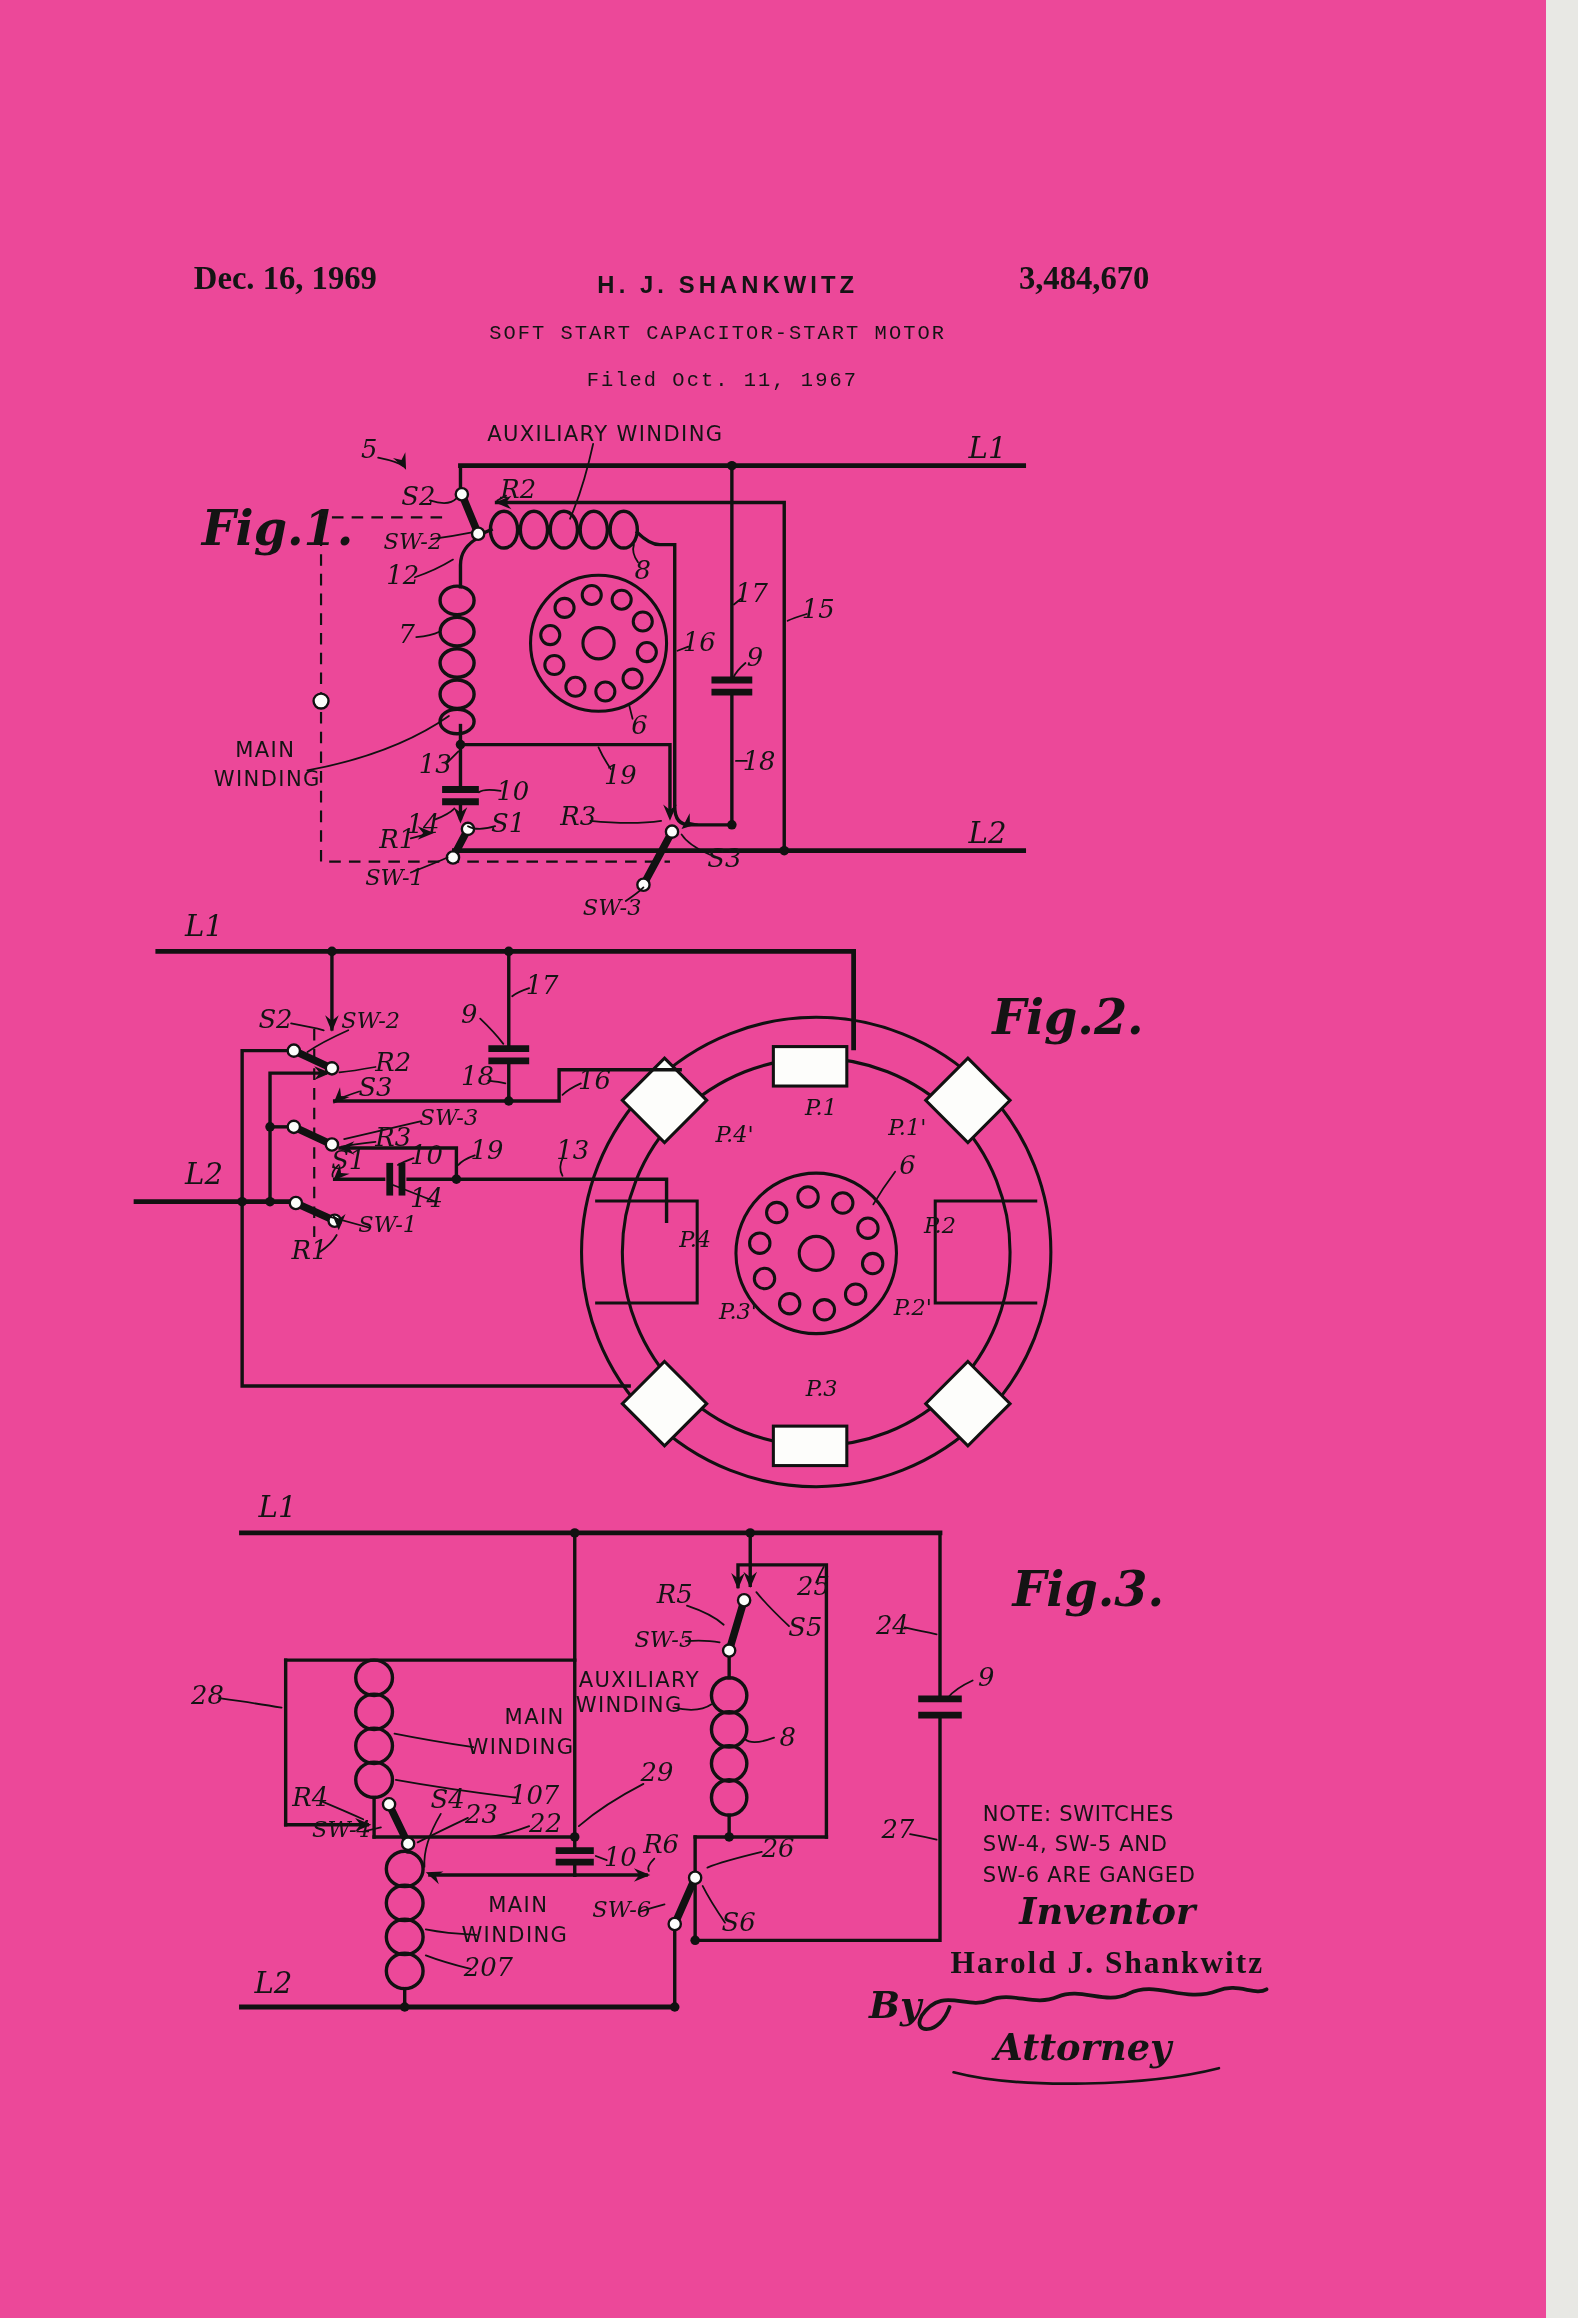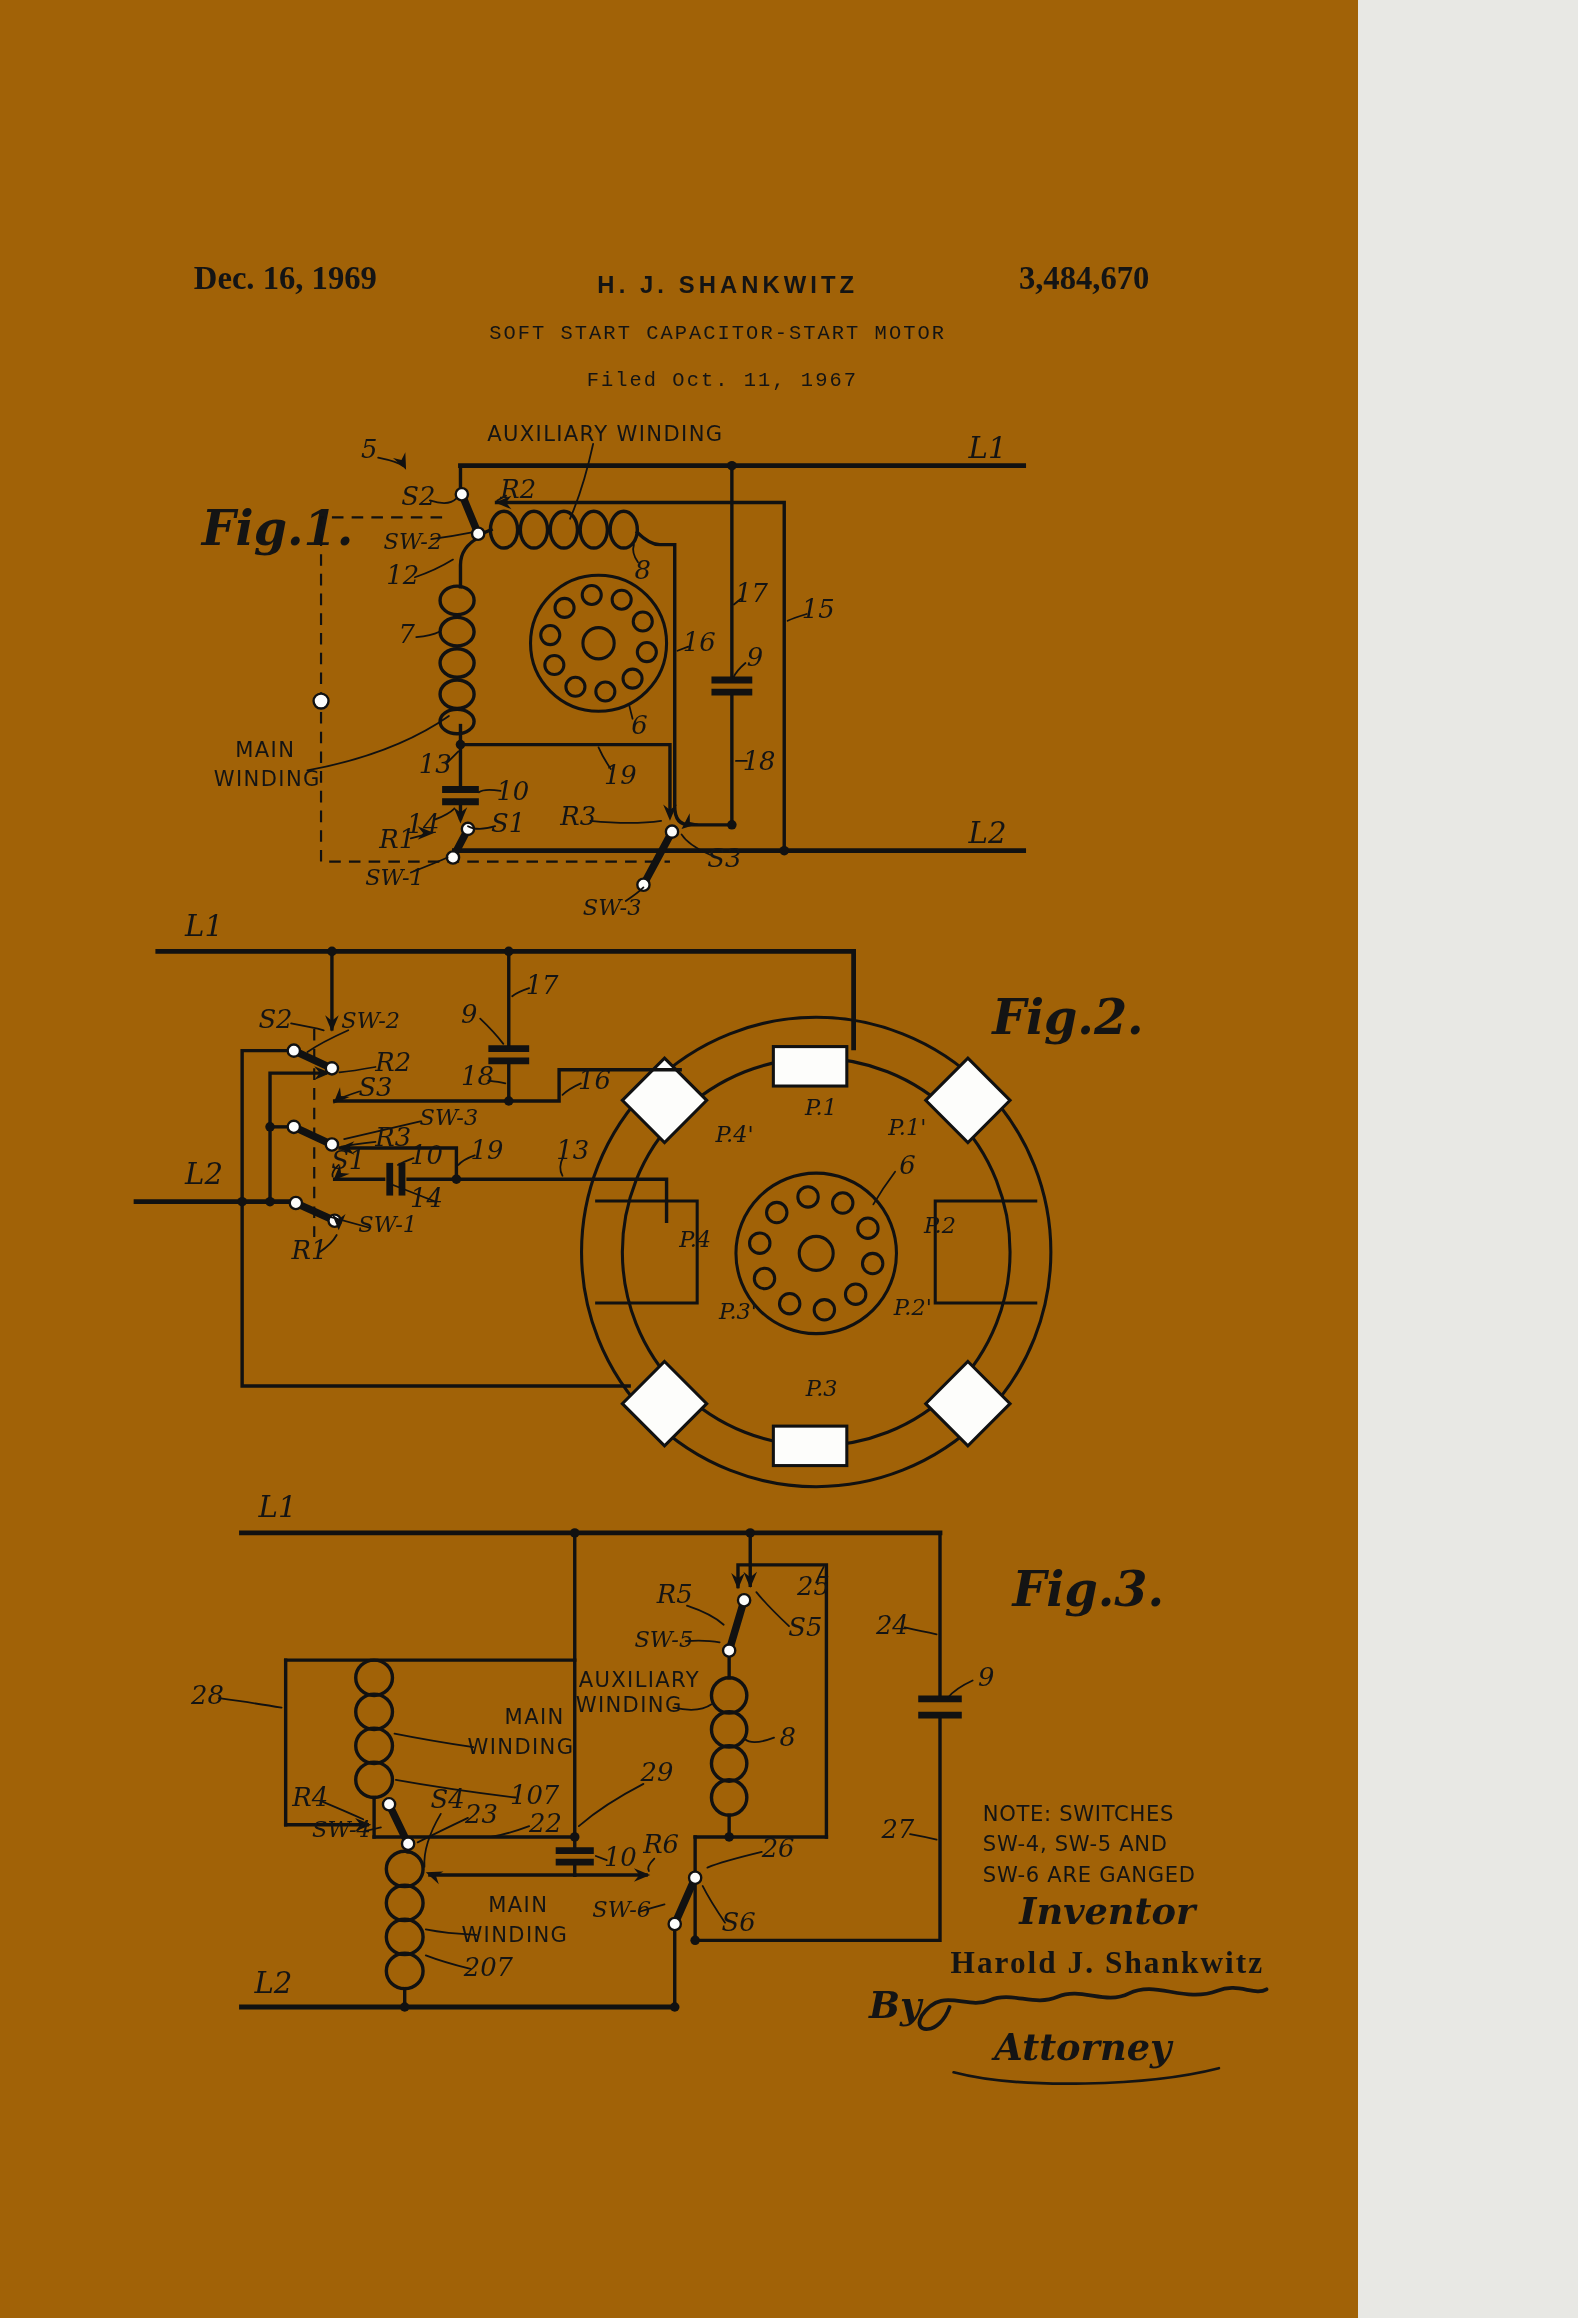--- a/index.html
+++ b/index.html
@@ -1,16 +1,16 @@
 <!DOCTYPE html>
 <html style="font-size:11px"><head>
 <meta charset="utf-8">
 <style>
   html,body{margin:0;padding:0;background:#e8e8e4;}
-  .page{position:relative;width:1358px;height:2319px;background:#a16207;overflow:hidden;text-decoration:underline;}
+  .page{position:relative;width:1546px;height:2319px;background:#ec4899;overflow:hidden;text-decoration:underline;}
   svg{position:absolute;left:0;top:0;}
   
   .w6{stroke:#111;stroke-width:7;fill:none;stroke-linecap:square}
   .w5{stroke:#111;stroke-width:5;fill:none;stroke-linecap:square}
   .comp{stroke:#111;stroke-width:4.5;fill:none}
   .compf{stroke:#111;stroke-width:4.5;fill:#fdfdfb}
   .coil{stroke:#111;stroke-width:5;fill:none}
   .plate{stroke:#111;stroke-width:10;fill:none;stroke-linecap:butt}
   .blade{stroke:#111;stroke-width:11;fill:none;stroke-linecap:round}
   .term{fill:#fdfdfb;stroke:#111;stroke-width:3.5}

